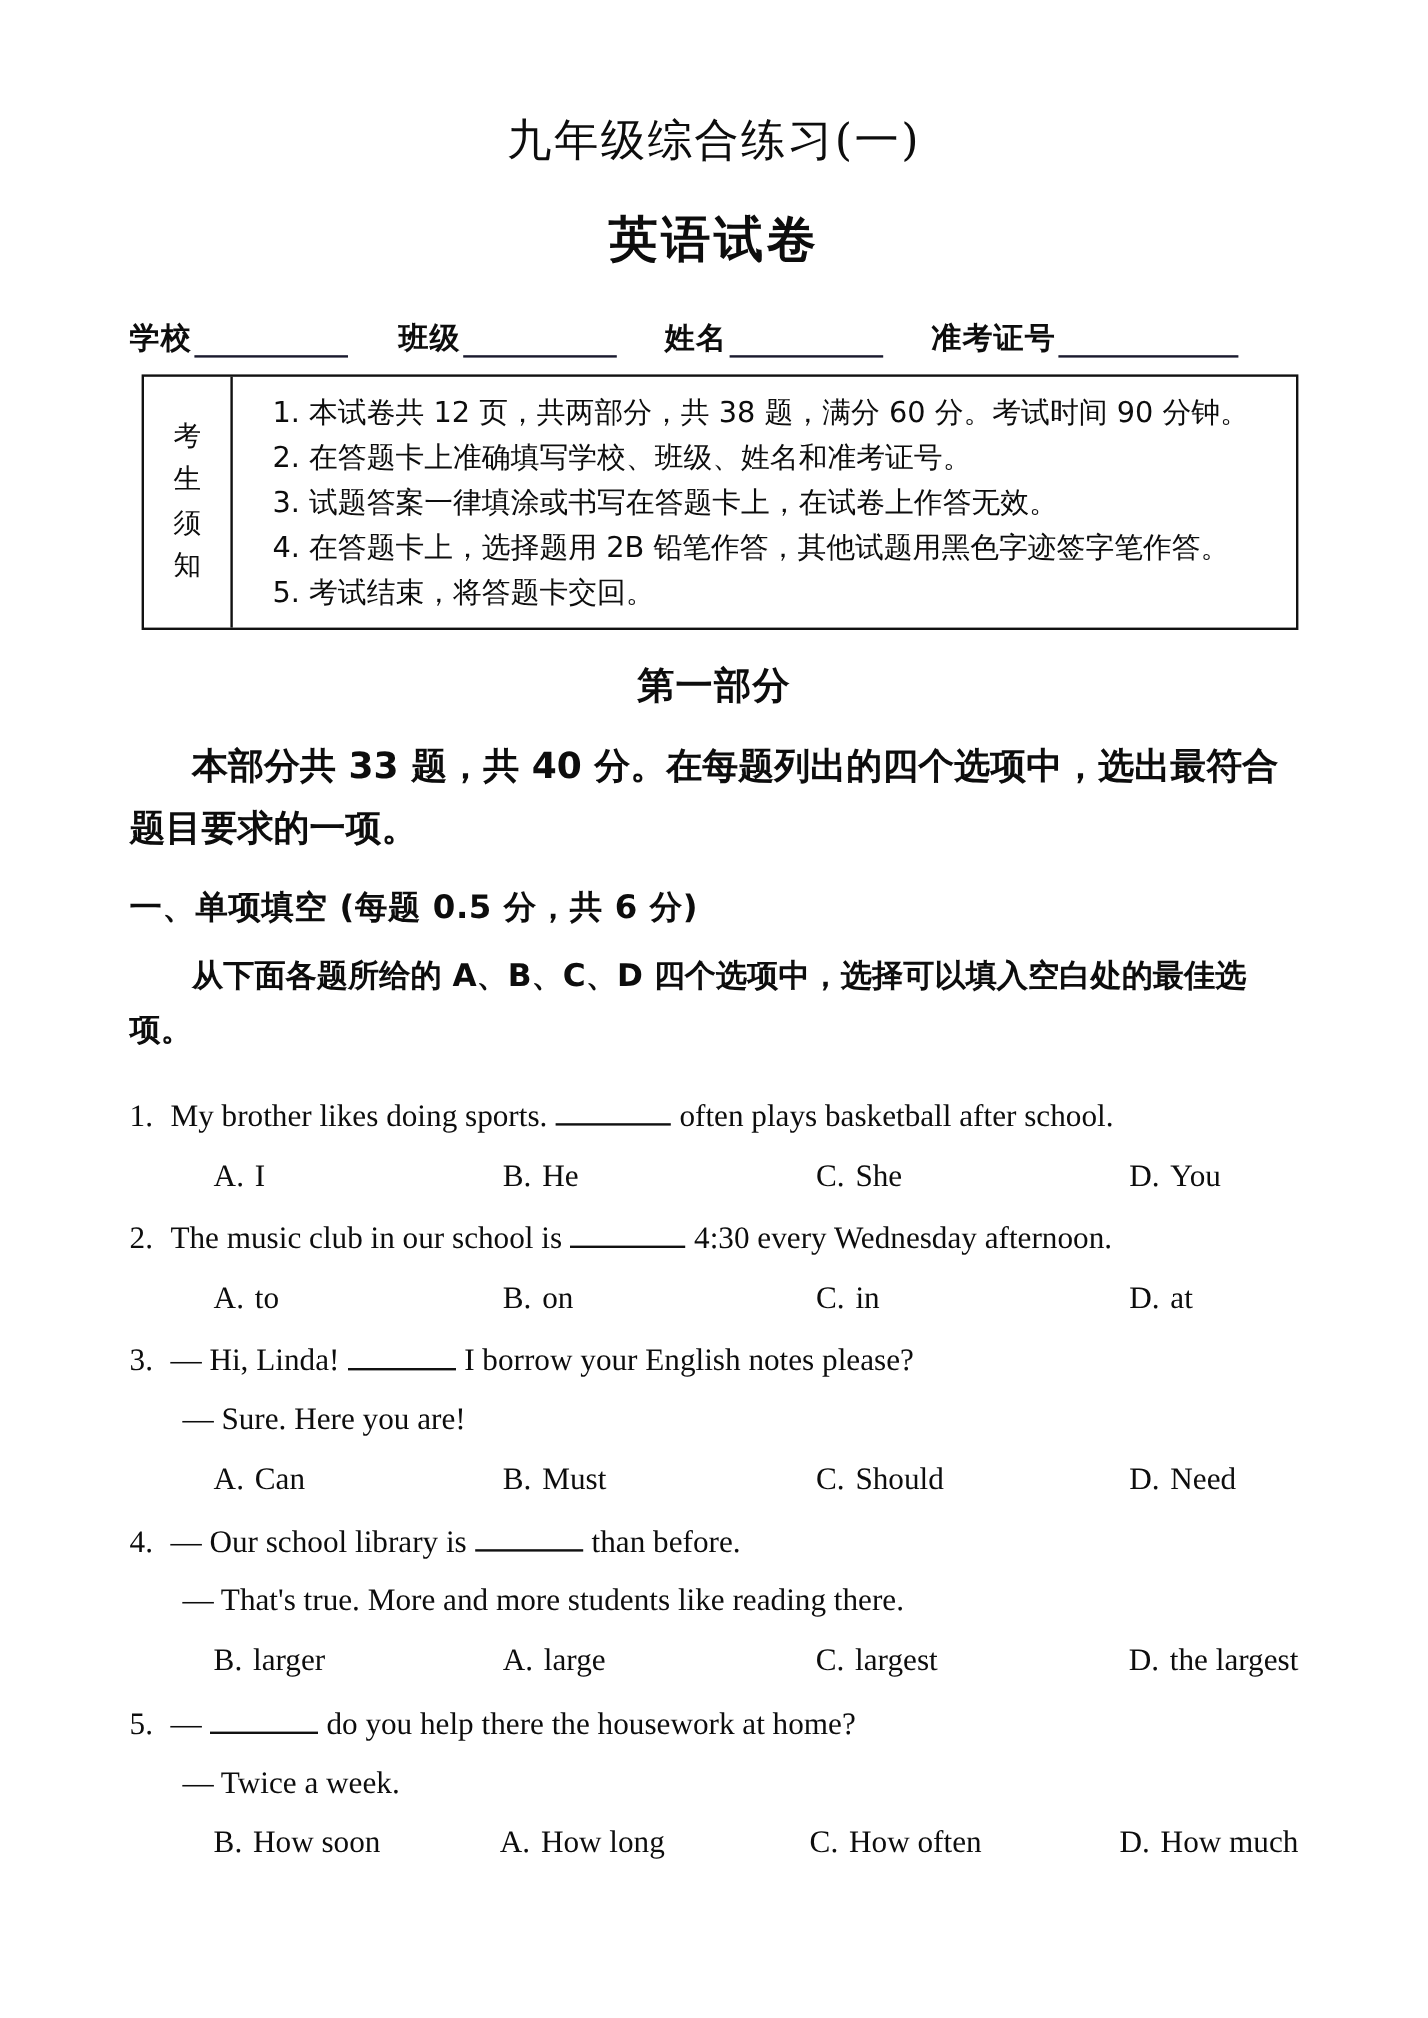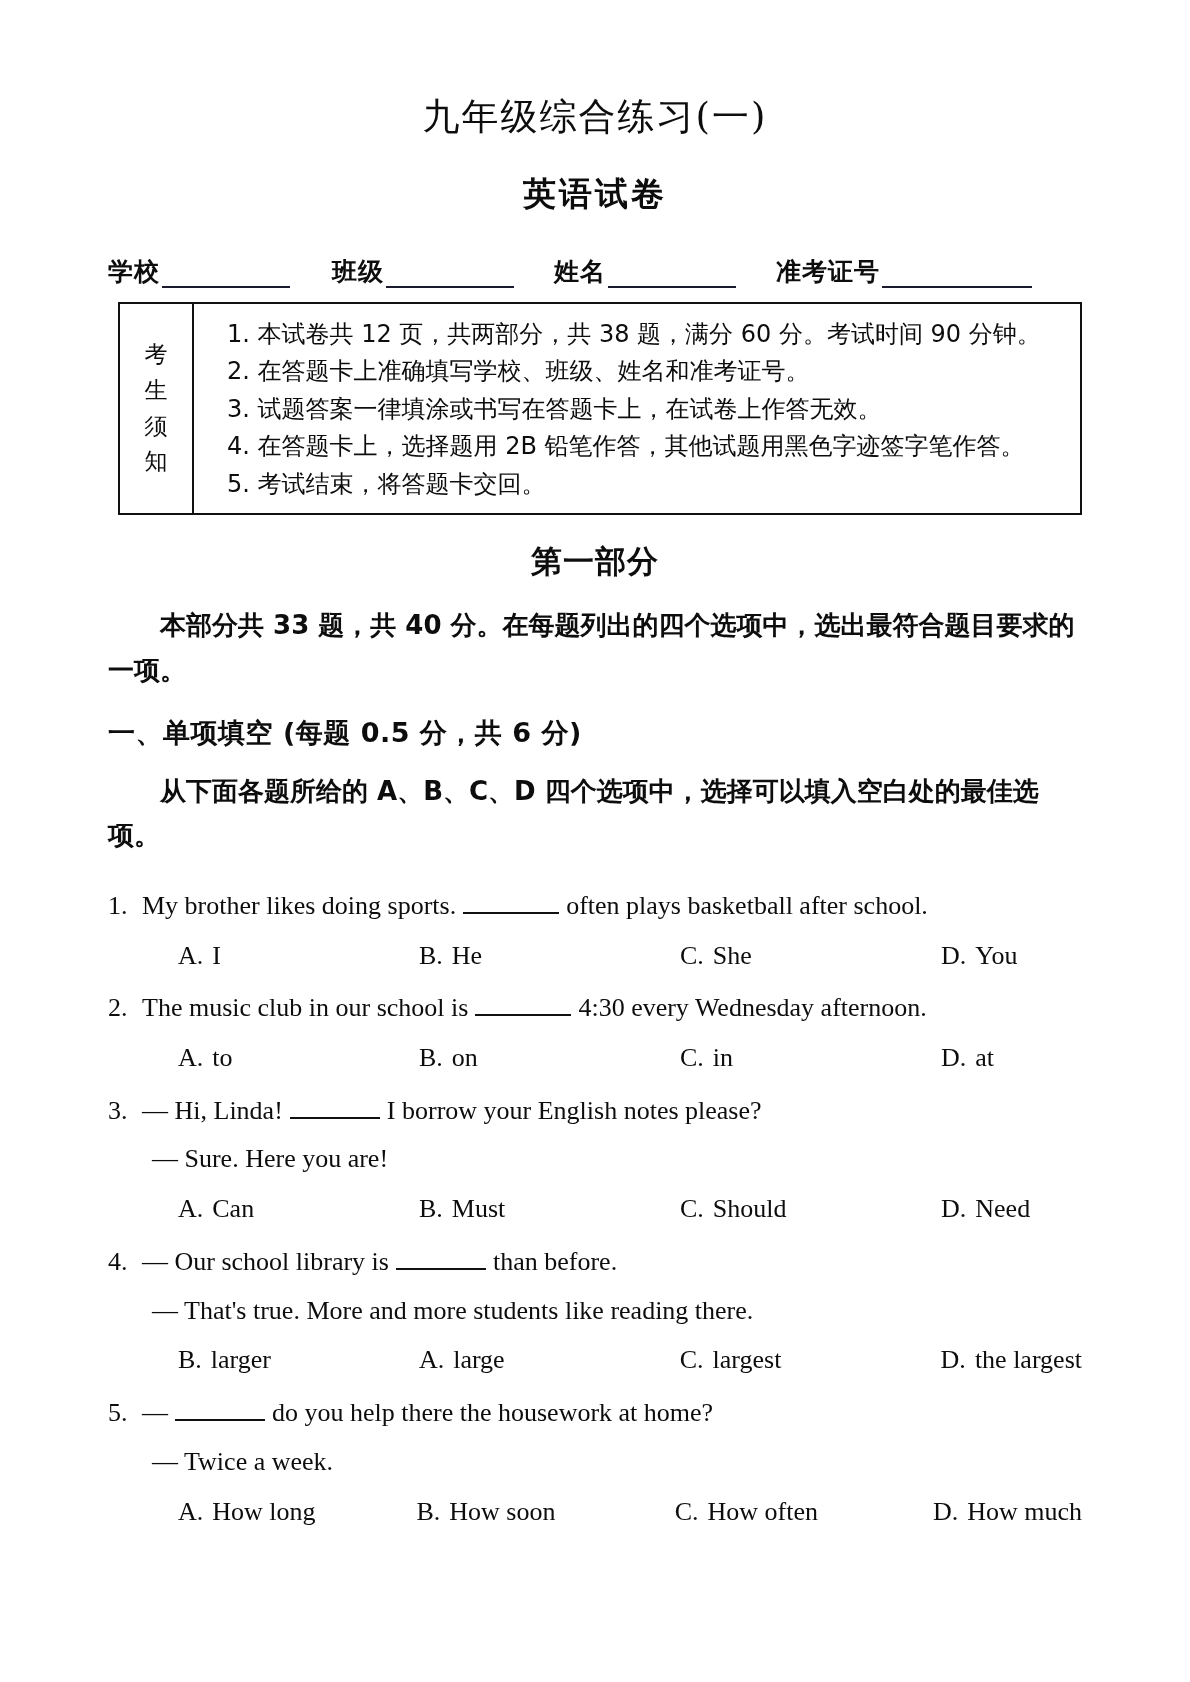--- a/index.html
+++ b/index.html
@@ -27,21 +27,21 @@
   .main-title {
     text-align: center;
     font-size: 37px;
     letter-spacing: 2px;
     margin: 92px 0 0 0;
     font-family: "DejaVu Serif", "Liberation Serif", serif;
     font-weight: 400;
   }
   .sub-title {
     text-align: center;
-    font-size: 33px;
+    font-size: 41px;
     font-weight: bold;
     letter-spacing: 3px;
     margin: 30px 0 0 0;
     font-family: Liberation Sans, sans-serif;
   }
 
   
   .id-row {
     margin: 38px 0 0 0;
     padding: 0 108px 0 108px;
@@ -107,21 +107,21 @@
   .part-heading {
     text-align: center;
     font-size: 31px;
     font-weight: bold;
     margin: 26px 0 0 0;
     letter-spacing: 1px;
     font-family: "DejaVu Sans", "Liberation Sans", sans-serif;
   }
   .part-intro {
     margin: 20px 108px 0 108px;
-    font-size: 26px;
+    font-size: 30px;
     line-height: 1.72;
     text-indent: 52px;
     font-weight: bold;
     font-family: "DejaVu Sans", "Liberation Sans", sans-serif;
   }
   .section-heading {
     margin: 22px 108px 0 108px;
     font-size: 27px;
     font-weight: bold;
     font-family: "DejaVu Sans", "Liberation Sans", sans-serif;
@@ -304,22 +304,22 @@
       <div class="q-line">
         <span class="q-num">5.</span>
         <span>—</span>
         <span class="blank blank-sm"></span>
         <span>do you help there the housework at home?</span>
       </div>
       <div class="q-line q-cont">
         <span>— Twice a week.</span>
       </div>
       <div class="opts">
+        <span class="opt"><span class="opt-letter">B.</span><span>How soon</span></span>
         <span class="opt"><span class="opt-letter">A.</span><span>How long</span></span>
-        <span class="opt"><span class="opt-letter">B.</span><span>How soon</span></span>
         <span class="opt"><span class="opt-letter">C.</span><span>How often</span></span>
         <span class="opt"><span class="opt-letter">D.</span><span>How much</span></span>
       </div>
     </div>
 
   </div>
 
 </div>
 
 </body></html>

